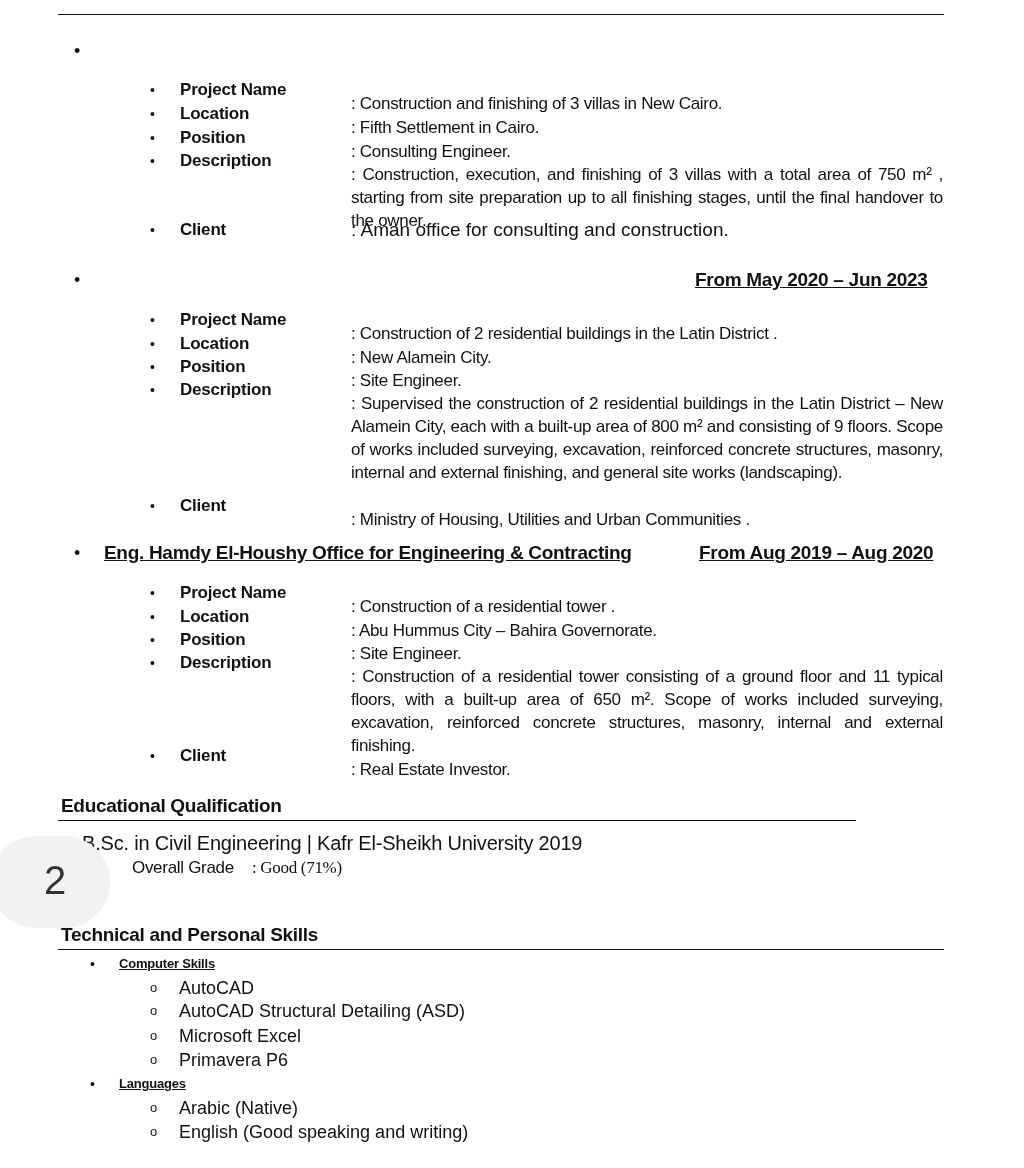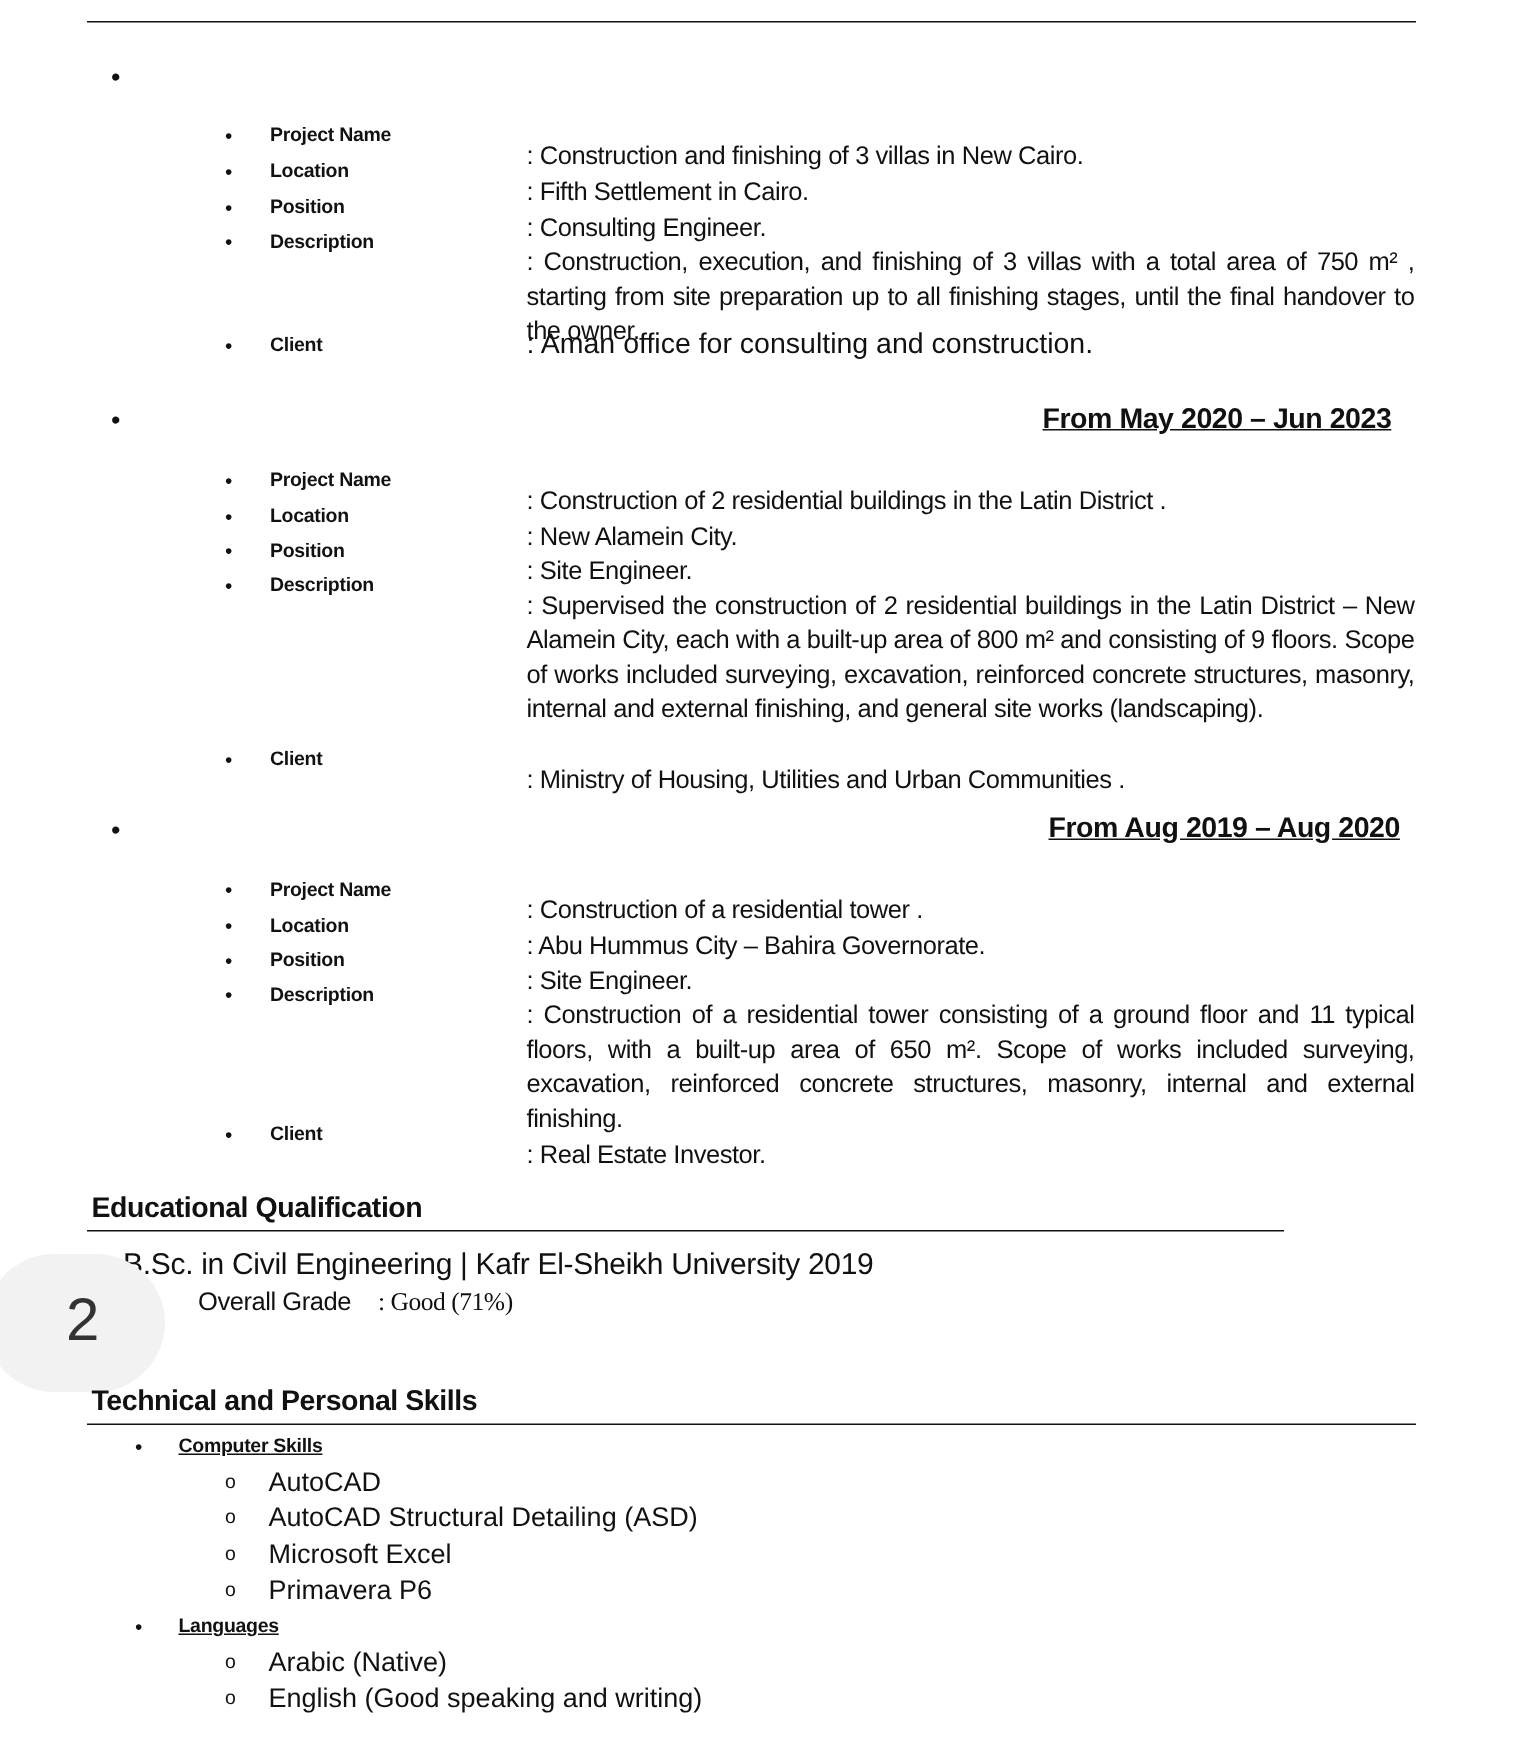--- a/index.html
+++ b/index.html
@@ -10,21 +10,21 @@
   .top-rule { position: absolute; left: 58px; top: 14px; width: 886px; height: 0; border-top: 1.5px solid #111; }
 
   .company { position: absolute; left: 0; width: 1024px; }
   .company-head { position: absolute; left: 0; top: 0; width: 1024px; height: 26px; }
   .bullet-lg { position: absolute; left: 74px; top: 3px; font-size: 18px; line-height: 20px; }
   .company-name { position: absolute; left: 104px; top: 2px; font-size: 19px; font-weight: bold; text-decoration: underline; letter-spacing: -0.3px; white-space: nowrap; }
   .company-date { position: absolute; top: 2px; font-size: 19px; font-weight: bold; text-decoration: underline; letter-spacing: -0.3px; white-space: nowrap; }
 
   .row { position: absolute; left: 0; width: 1024px; }
   .row .b { position: absolute; left: 150px; font-size: 14px; line-height: 20px; }
-  .row .lbl { position: absolute; left: 180px; font-size: 13px; font-weight: bold; line-height: 20px; white-space: nowrap; letter-spacing: -0.2px; }
+  .row .lbl { position: absolute; left: 180px; font-size: 17px; font-weight: bold; line-height: 20px; white-space: nowrap; letter-spacing: -0.2px; }
   .row .val { position: absolute; left: 351px; width: 592px; font-size: 17px; line-height: 23px; text-align: justify; letter-spacing: -0.3px; margin-top: 12px; }
   .row .val.single { white-space: nowrap; }
   .row .val.large { font-size: 19px; letter-spacing: 0; }
 
   .section-title { position: absolute; left: 61px; font-size: 19px; font-weight: bold; letter-spacing: -0.3px; white-space: nowrap; }
   .section-rule { position: absolute; left: 58px; height: 0; border-top: 1.5px solid #111; }
 
   .edu-line { position: absolute; left: 82px; top: 832px; font-size: 20px; white-space: nowrap; letter-spacing: -0.2px; }
   .edu-grade { position: absolute; left: 132px; top: 858px; font-size: 17px; white-space: nowrap; letter-spacing: -0.3px; }
   .edu-grade .gval { margin-left: 18px; font-family: Liberation Serif, serif; }
@@ -103,20 +103,21 @@
 </div>
 <div class="row" style="top:496px;">
   <span class="b">•</span>
   <span class="lbl">Client</span>
   <span class="val single">: Ministry of Housing, Utilities and Urban Communities .</span>
 </div>
 
 <div class="company" style="top:540px;">
   <div class="company-head">
     <span class="bullet-lg">•</span>
+    <span class="company-name">Eng. Hamdy El-Houshy Office for Engineering &amp; Contracting</span>
     <span class="company-date" style="left:699px;">From Aug 2019 – Aug 2020</span>
   </div>
 </div>
 <div class="row" style="top:583px;">
   <span class="b">•</span>
   <span class="lbl">Project Name</span>
   <span class="val single">: Construction of a residential tower .</span>
 </div>
 <div class="row" style="top:607px;">
   <span class="b">•</span>

